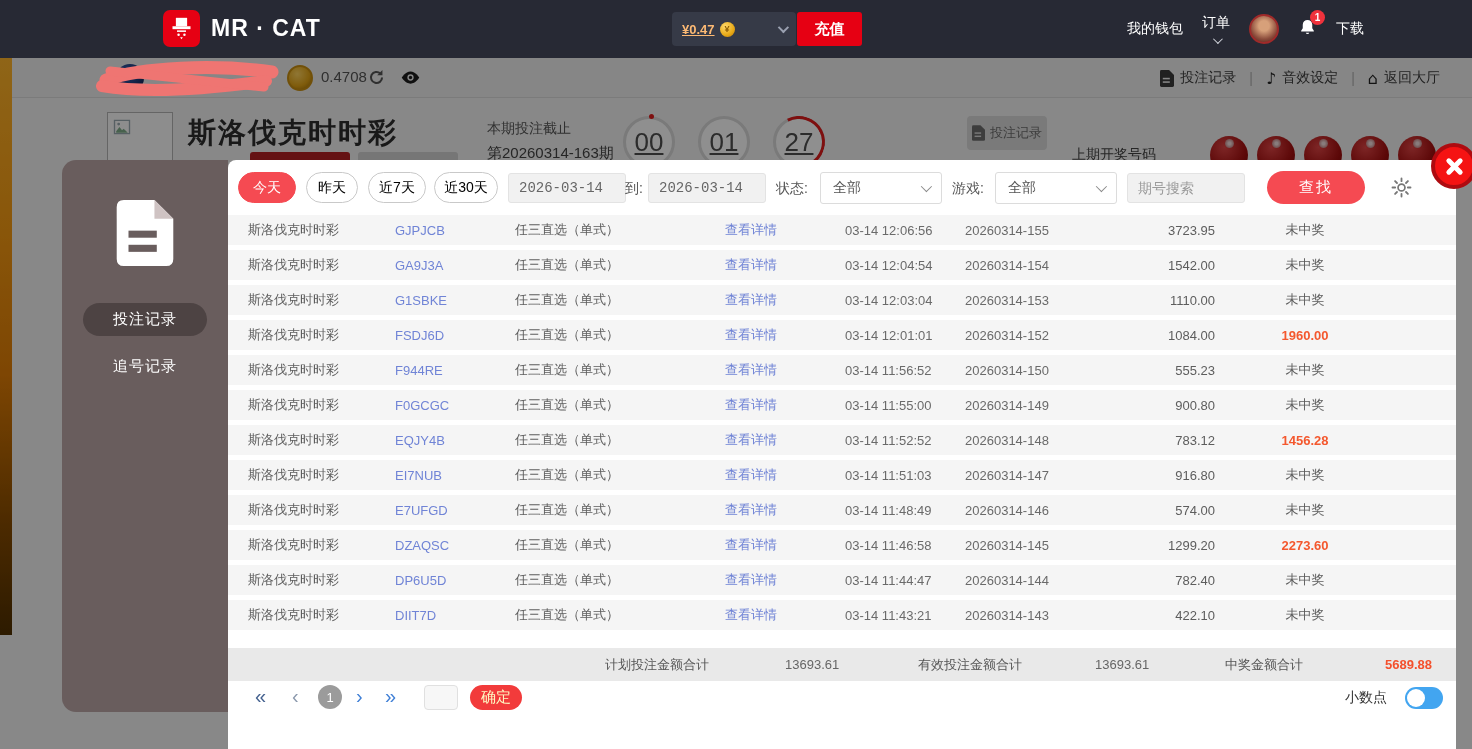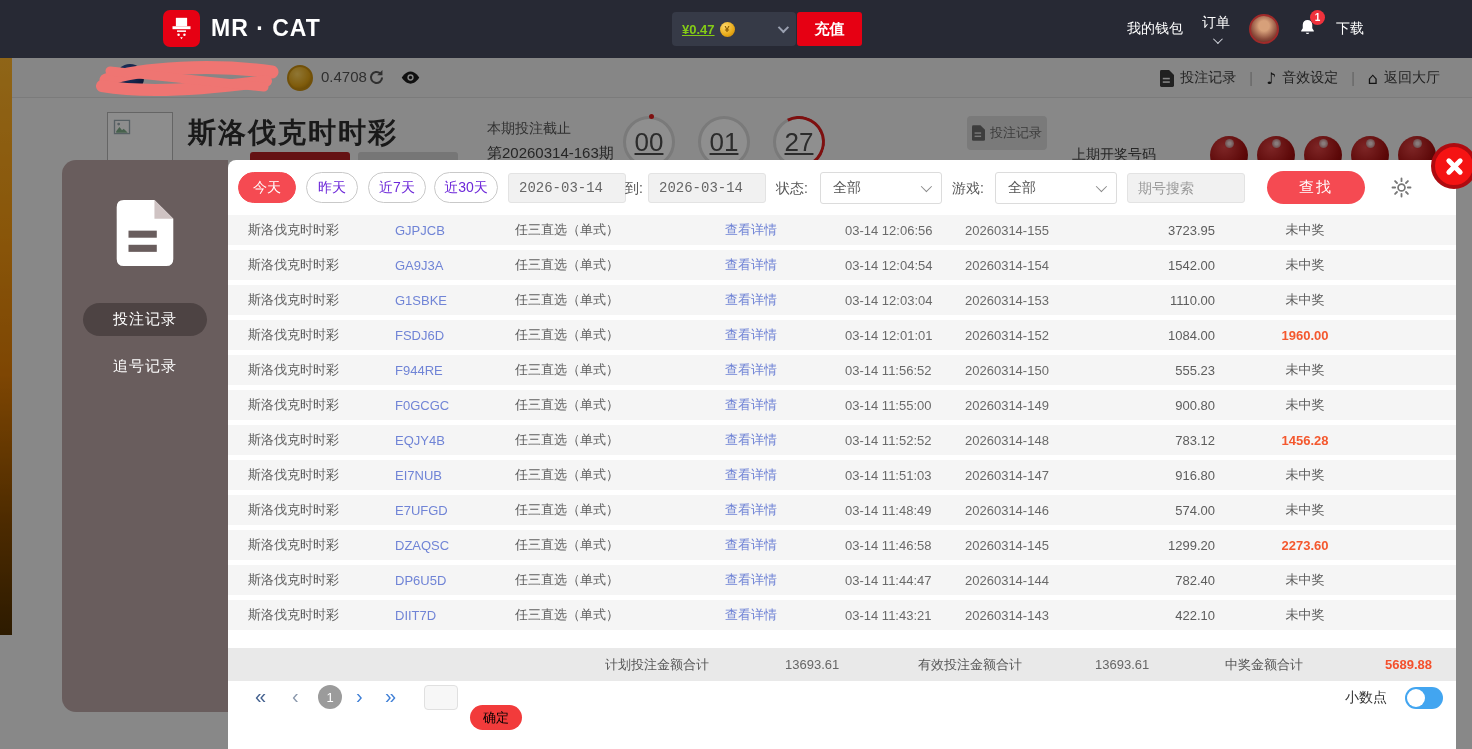--- a/index.html
+++ b/index.html
@@ -4,21 +4,21 @@
 <style>
   * { margin:0; padding:0; box-sizing:border-box; }
   body { background:#111; font-family:"Liberation Sans","DejaVu Sans",sans-serif; }
   .screen { position:relative; width:1472px; height:749px; overflow:hidden; background:#f0f0f0; }
 
   
   .topbar { position:absolute; left:0; top:0; width:100%; height:58px; background:#272934; z-index:30; }
   .logo { position:absolute; left:163px; top:10px; width:37px; height:37px; background:#e60013; border-radius:7px; display:flex; align-items:center; justify-content:center; }
   .brand { position:absolute; left:211px; top:15px; color:#fff; font-size:23px; font-weight:bold; letter-spacing:1px; }
   .balance-pill { position:absolute; left:672px; top:12px; width:124px; height:34px; background:#363a47; border-radius:4px; display:flex; align-items:center; padding:0 10px; }
-  .balance-txt { color:#84cc16; font-size:13px; font-weight:bold;text-decoration:underline; }
+  .balance-txt { color:#fdba74; font-size:13px; font-weight:bold;text-decoration:underline; }
   .coin { width:15px; height:15px; border-radius:50%; background:radial-gradient(circle at 35% 30%, #ffd96a, #e8a916 60%, #b77708); margin-left:5px; display:flex; align-items:center; justify-content:center; color:#8a5a00; font-size:9px; font-weight:bold; }
   .pill-chevron { margin-left:auto; width:8px; height:8px; border-right:2px solid #9aa0b0; border-bottom:2px solid #9aa0b0; transform:rotate(45deg) translateY(-2px); }
   .recharge-btn { position:absolute; left:797px; top:12px; width:65px; height:34px; background:#e60013; color:#fff; font-size:15px; font-weight:bold; border:none; border-radius:3px; }
   .top-right { position:absolute; right:108px; top:0; height:58px; display:flex; align-items:center; gap:19px; }
   .top-link { color:#fff; font-size:14px; }
   .orders-wrap { display:flex; align-items:center; gap:5px; color:#fff; font-size:14px;flex-direction:column; }
   .sm-chevron { width:7px; height:7px; border-right:1.5px solid #cfd2da; border-bottom:1.5px solid #cfd2da; transform:rotate(45deg) translateY(-2px); }
   .avatar { width:30px; height:30px; border-radius:50%; border:2px solid #a02a2a; background:radial-gradient(circle at 50% 38%, #d7a07a 25%, #8a4a3a 65%, #4a1f18); }
   .bell-wrap { position:relative; }
   .badge { position:absolute; top:-7px; right:-8px; min-width:15px; height:15px; border-radius:8px; background:#f0323c; color:#fff; font-size:10px; font-weight:bold; display:flex; align-items:center; justify-content:center; padding:0 3px; }
@@ -59,21 +59,21 @@
 
   
   .side-panel { position:absolute; left:62px; top:160px; width:166px; height:552px; background:#695d5d; border-radius:14px 0 0 14px; z-index:10; }
   .side-doc { position:absolute; left:54px; top:40px; }
   .side-tab { position:absolute; left:21px; width:124px; height:33px; border-radius:17px; display:flex; align-items:center; justify-content:center; color:#fff; font-size:15px; letter-spacing:1px; }
   .side-tab.active { top:143px; background:#4d4343; }
   .side-tab.plain { top:190px; }
 
   .modal { position:absolute; left:228px; top:160px; width:1228px; height:589px; background:#fff; border-radius:8px 8px 0 0; z-index:10; }
   .filters { position:relative; height:55px; }
-  .chip { position:absolute; top:12px; height:31px; border-radius:16px; border:1px solid #c9c9c9; background:#fff; color:#6d28d9; font-size:14px; display:flex; align-items:center; justify-content:center; }
+  .chip { position:absolute; top:12px; height:31px; border-radius:16px; border:1px solid #c9c9c9; background:#fff; color:#000000; font-size:14px; display:flex; align-items:center; justify-content:center; }
   .chip.active { background:#f54a52; border-color:#f54a52; color:#fff; }
   .chip-today { left:10px; width:58px; } .chip-yday { left:78px; width:52px; }
   .chip-7d { left:140px; width:58px; } .chip-30d { left:206px; width:64px; }
   .date-input { position:absolute; top:13px; width:118px; height:30px; background:#f1f1f1; border:1px solid #e3e3e3; border-radius:3px; font-size:14px; color:#666; padding:0 10px;font-family:Liberation Mono, monospace; }
   .date-from { left:280px; } .date-to { left:420px; }
   .to-label { position:absolute; left:397px; top:20px; font-size:14px; color:#555; }
   .flt-label { position:absolute; top:20px; font-size:14px; color:#555; }
   .lbl-status { left:548px; } .lbl-game { left:724px; }
   .select { position:absolute; top:12px; width:122px; height:32px; background:#fff; border:1px solid #dcdcdc; border-radius:3px; display:flex; align-items:center; padding:0 12px; font-size:14px; color:#555; }
   .sel-status { left:592px; } .sel-game { left:767px; }
@@ -99,21 +99,21 @@
   .tot-l1 { left:377px; } .tot-v1 { left:557px; color:#666; }
   .tot-l2 { left:690px; } .tot-v2 { left:867px; color:#666; }
   .tot-l3 { left:997px; } .tot-v3 { left:1157px; color:#f4502c; font-weight:bold; }
 
   .pager { position:relative; height:33px; background:#fff; }
   .pg { position:absolute; top:0; line-height:31px; font-size:20px; cursor:pointer; }
   .pg-first { left:27px; color:#44618f; } .pg-prev { left:64px; color:#8b99ad; }
   .pg-next { left:128px; color:#3f7fd6; } .pg-last { left:157px; color:#3f7fd6; }
   .pg-current { position:absolute; left:90px; top:4px; width:24px; height:24px; border-radius:50%; background:#9b9b9b; color:#fff; font-size:13px; display:flex; align-items:center; justify-content:center; }
   .pg-input { position:absolute; left:196px; top:4px; width:34px; height:25px; background:#f7f7f7; border:1px solid #e0e0e0; border-radius:4px; }
-  .pg-confirm { position:absolute; left:242px; top:4px; width:52px; height:25px; border:none; border-radius:13px; background:#f23b3b; color:#000000; font-size:13px;margin-top:20px; }
+  .pg-confirm { position:absolute; left:242px; top:4px; width:52px; height:25px; border:none; border-radius:13px; background:#f23b3b; color:#fef9c3; font-size:15px; }
   .decimal-label { position:absolute; left:1117px; top:8px; font-size:14px; color:#333; }
   .toggle { position:absolute; left:1177px; top:6px; width:38px; height:22px; border-radius:11px; background:#42a5f0; cursor:pointer; }
   .toggle::before { content:''; position:absolute; left:2px; top:2px; width:18px; height:18px; border-radius:50%; background:#fff; }
 
   .close-btn { position:absolute; left:1431px; top:143px; width:46px; height:46px; border-radius:50%; background:#f51313; border:4px solid #ae0b10; z-index:12; cursor:pointer; }
   .close-btn::before, .close-btn::after { content:''; position:absolute; left:9px; top:17px; width:21px; height:5px; border-radius:3px; background:#fff; }
   .close-btn::before { transform:rotate(45deg); }
   .close-btn::after { transform:rotate(-45deg); }
 </style>
 </head>

